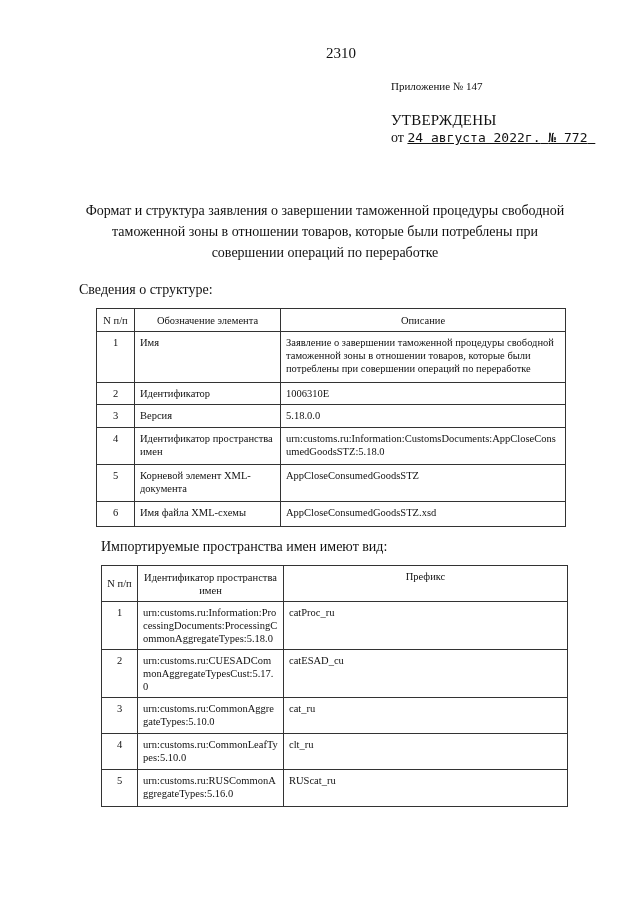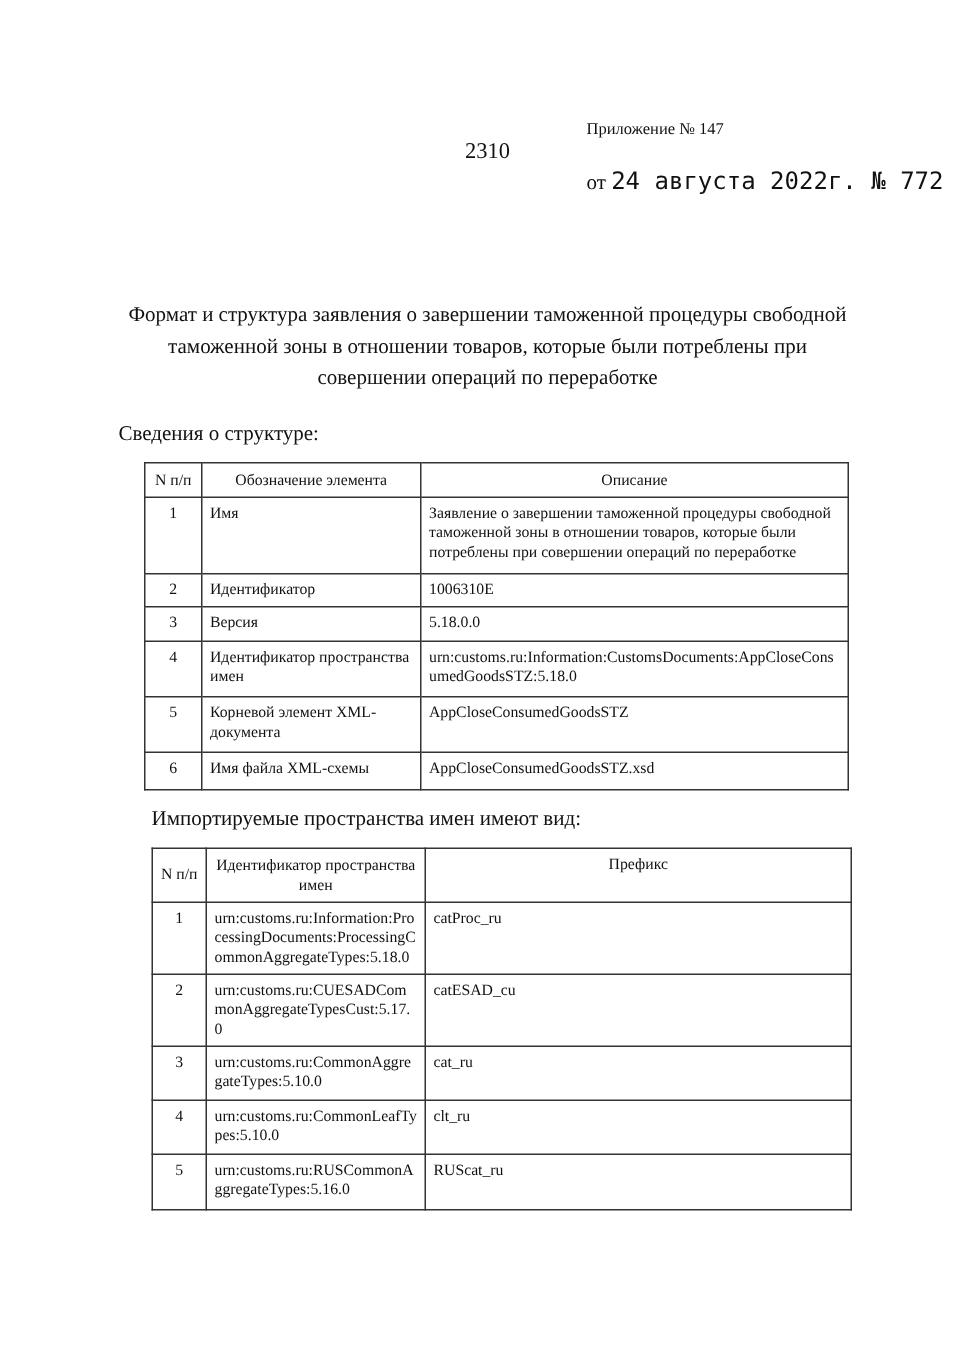--- a/index.html
+++ b/index.html
@@ -1,26 +1,26 @@
 <!DOCTYPE html>
 <html><head>
   <meta charset="utf-8">
   <style>
     html, body { margin: 0; padding: 0; background: #ffffff; }
     body {
       width: 640px; height: 905px; position: relative; overflow: hidden;
       font-family: "Liberation Serif", "DejaVu Serif", serif; color: #111;
     }
     .abs { position: absolute; }
-    .page-num { left: 310px; top: 45px; font-size: 15px; margin-top: 48px; }
+    .page-num { left: 326px; top: 45px; font-size: 15px; }
     .appendix { left: 391px; top: 80px; font-size: 11px; }
     .approved-block { left: 391px; top: 112px; font-size: 15px; line-height: 17px; }
     .approved-block .caps { font-size: 15px; letter-spacing: 0.2px; }
     .approved-block .order-line { font-size: 14px; }
-    .ul { font-family: "DejaVu Sans Mono", "Liberation Mono", monospace; font-size: 16px; }
+    .ul { text-decoration: underline; font-family: "DejaVu Sans Mono", "Liberation Mono", monospace; font-size: 13px; }
     .title {
       left: 82px; width: 486px; top: 200px; text-align: center;
       font-weight: normal; font-size: 14px; line-height: 21px;
     }
     .section1 { left: 79px; top: 282px; font-size: 14px; }
     .section2 { left: 73px; top: 539px; font-size: 14px; margin-left: 28px; }
     table.grid {
       position: absolute; border-collapse: collapse;
       font-size: 10.5px; line-height: 13px;
     }
@@ -35,20 +35,21 @@
     .urn { word-break: break-all; margin-top: 16px; }
   </style>
 </head>
 <body>
 
 <div class="abs page-num">2310</div>
 
 <div class="abs appendix">Приложение № 147</div>
 
 <div class="abs approved-block">
+  <div class="caps">УТВЕРЖДЕНЫ</div>
   <div class="order-line">
     <span>от</span>
     <span class="ul">24 августа 2022г.</span><span class="ul">&nbsp;<span>№ 772</span>&nbsp;</span>
   </div>
 </div>
 
 <div class="abs title">Формат и структура заявления о завершении таможенной процедуры свободной таможенной зоны в отношении товаров, которые были потреблены при совершении операций по переработке</div>
 
 <div class="abs section1">Сведения о структуре:</div>
 

